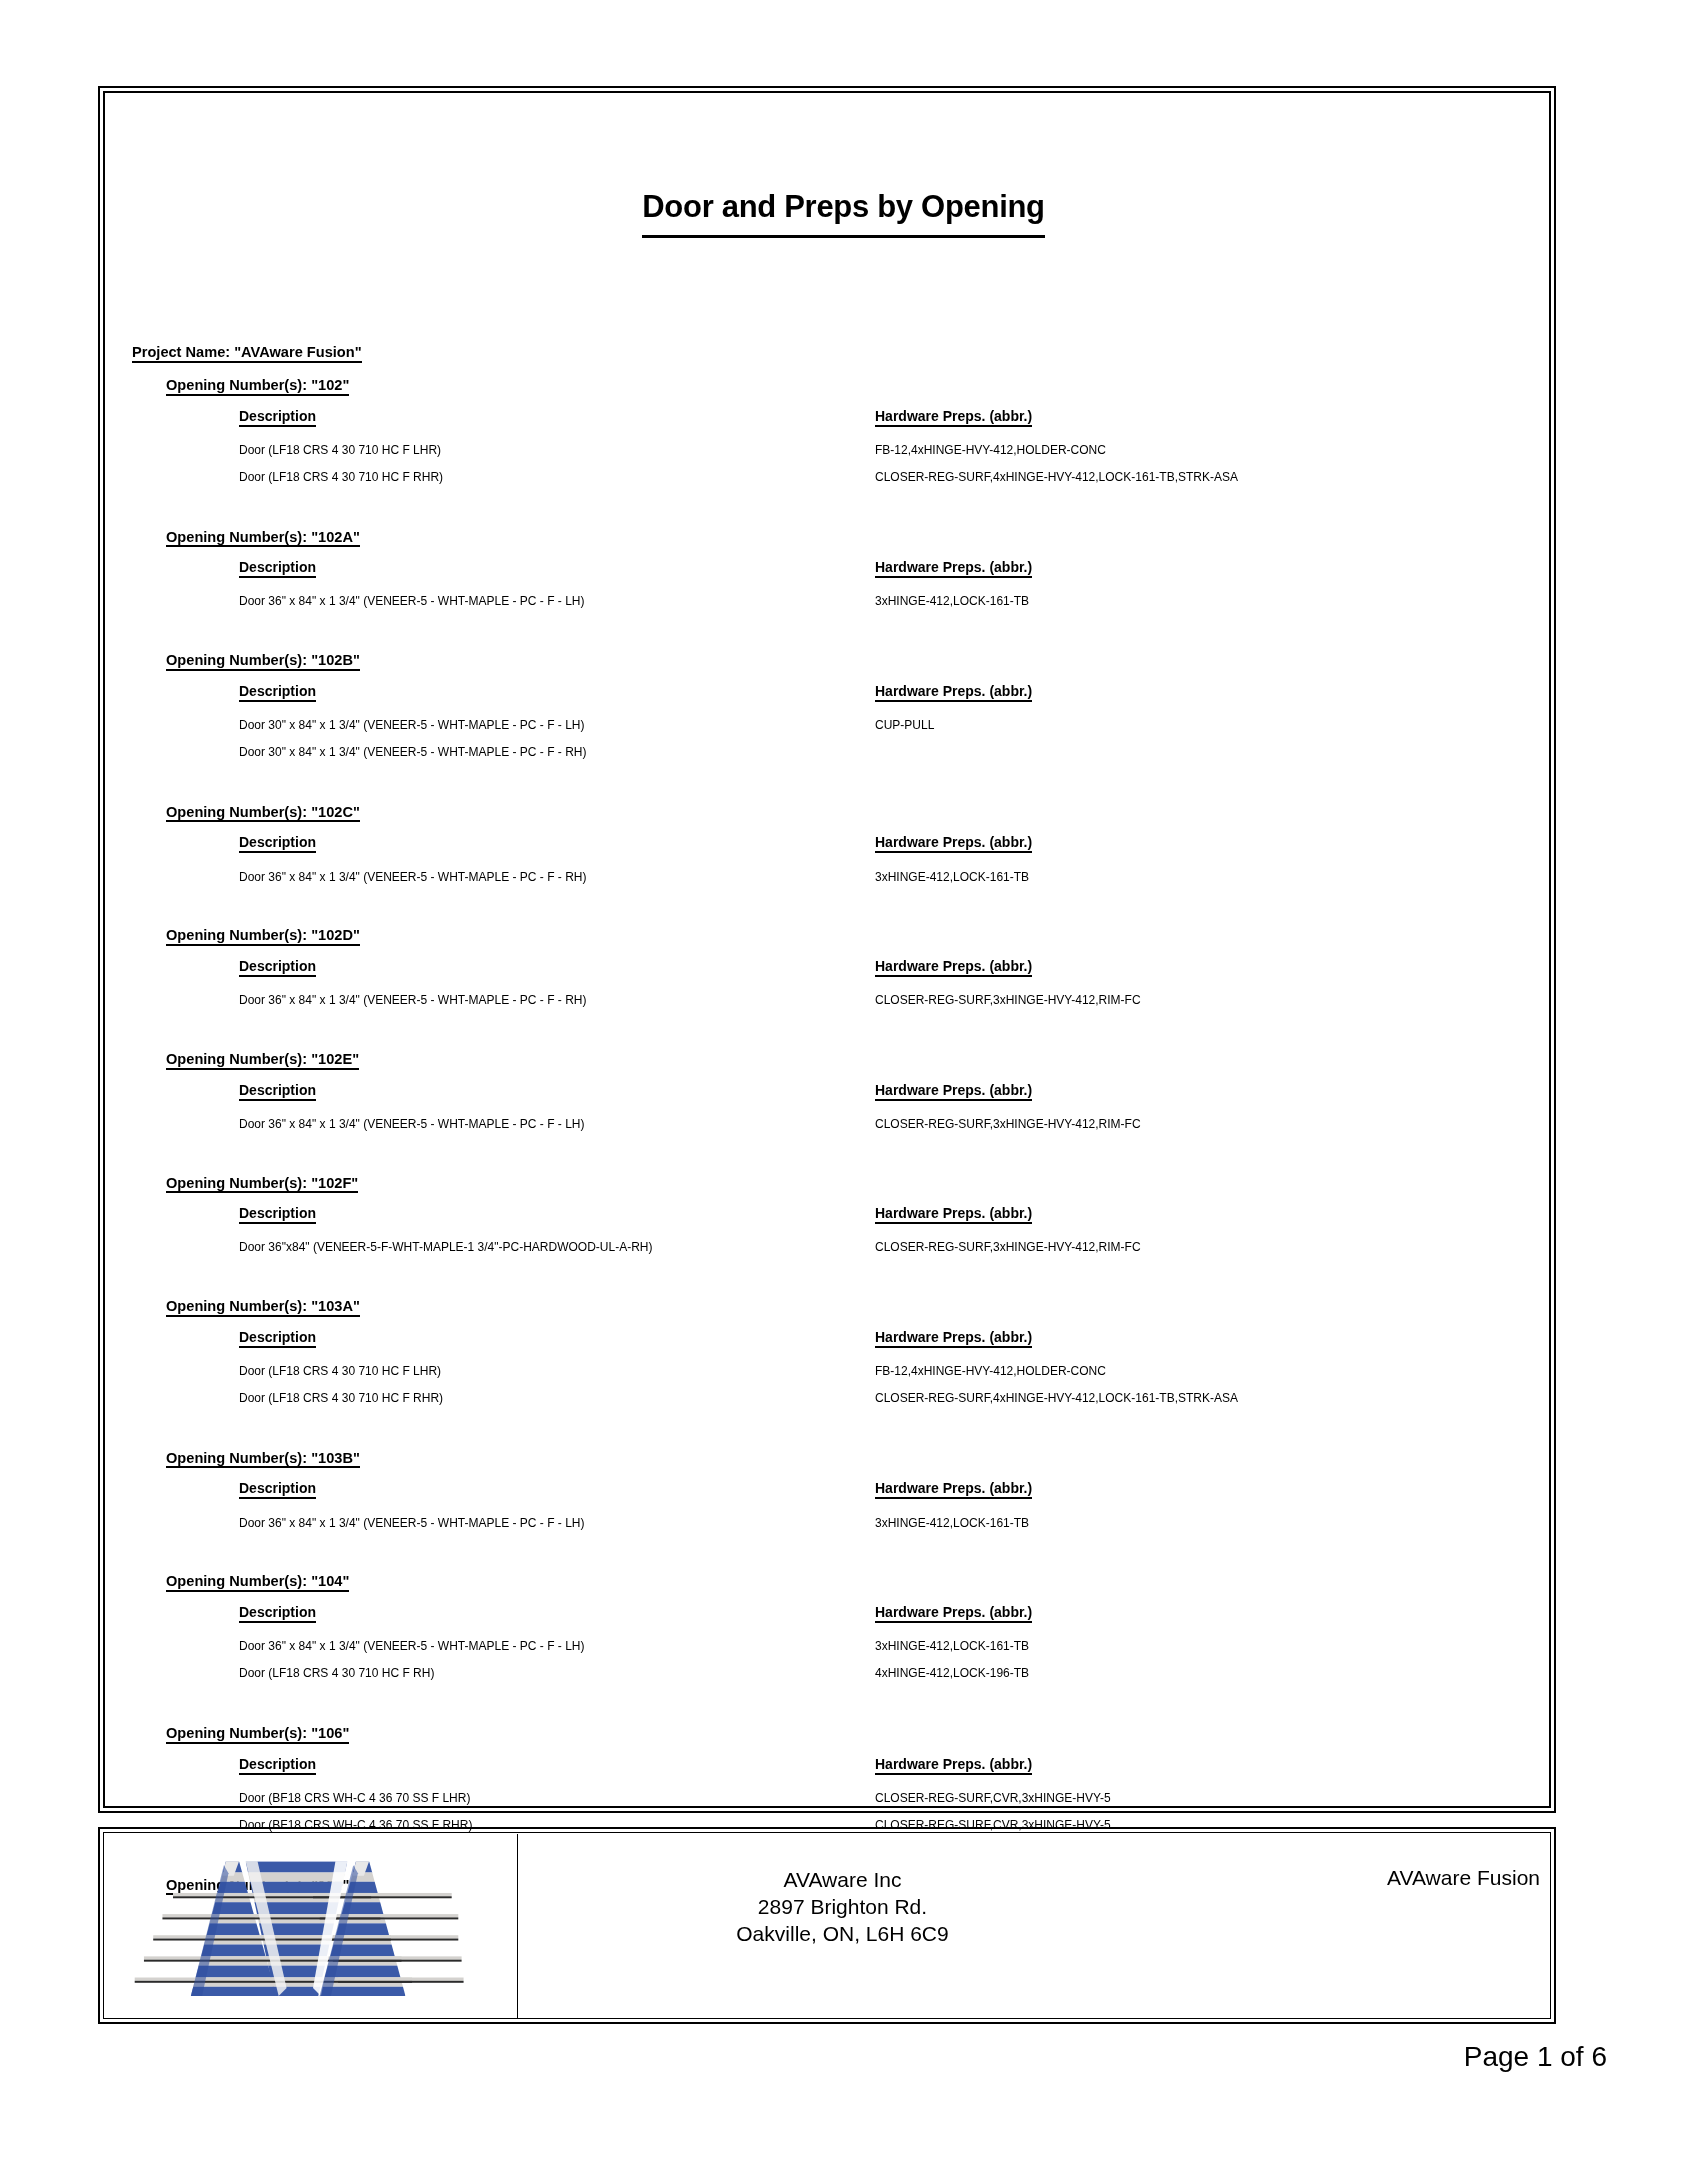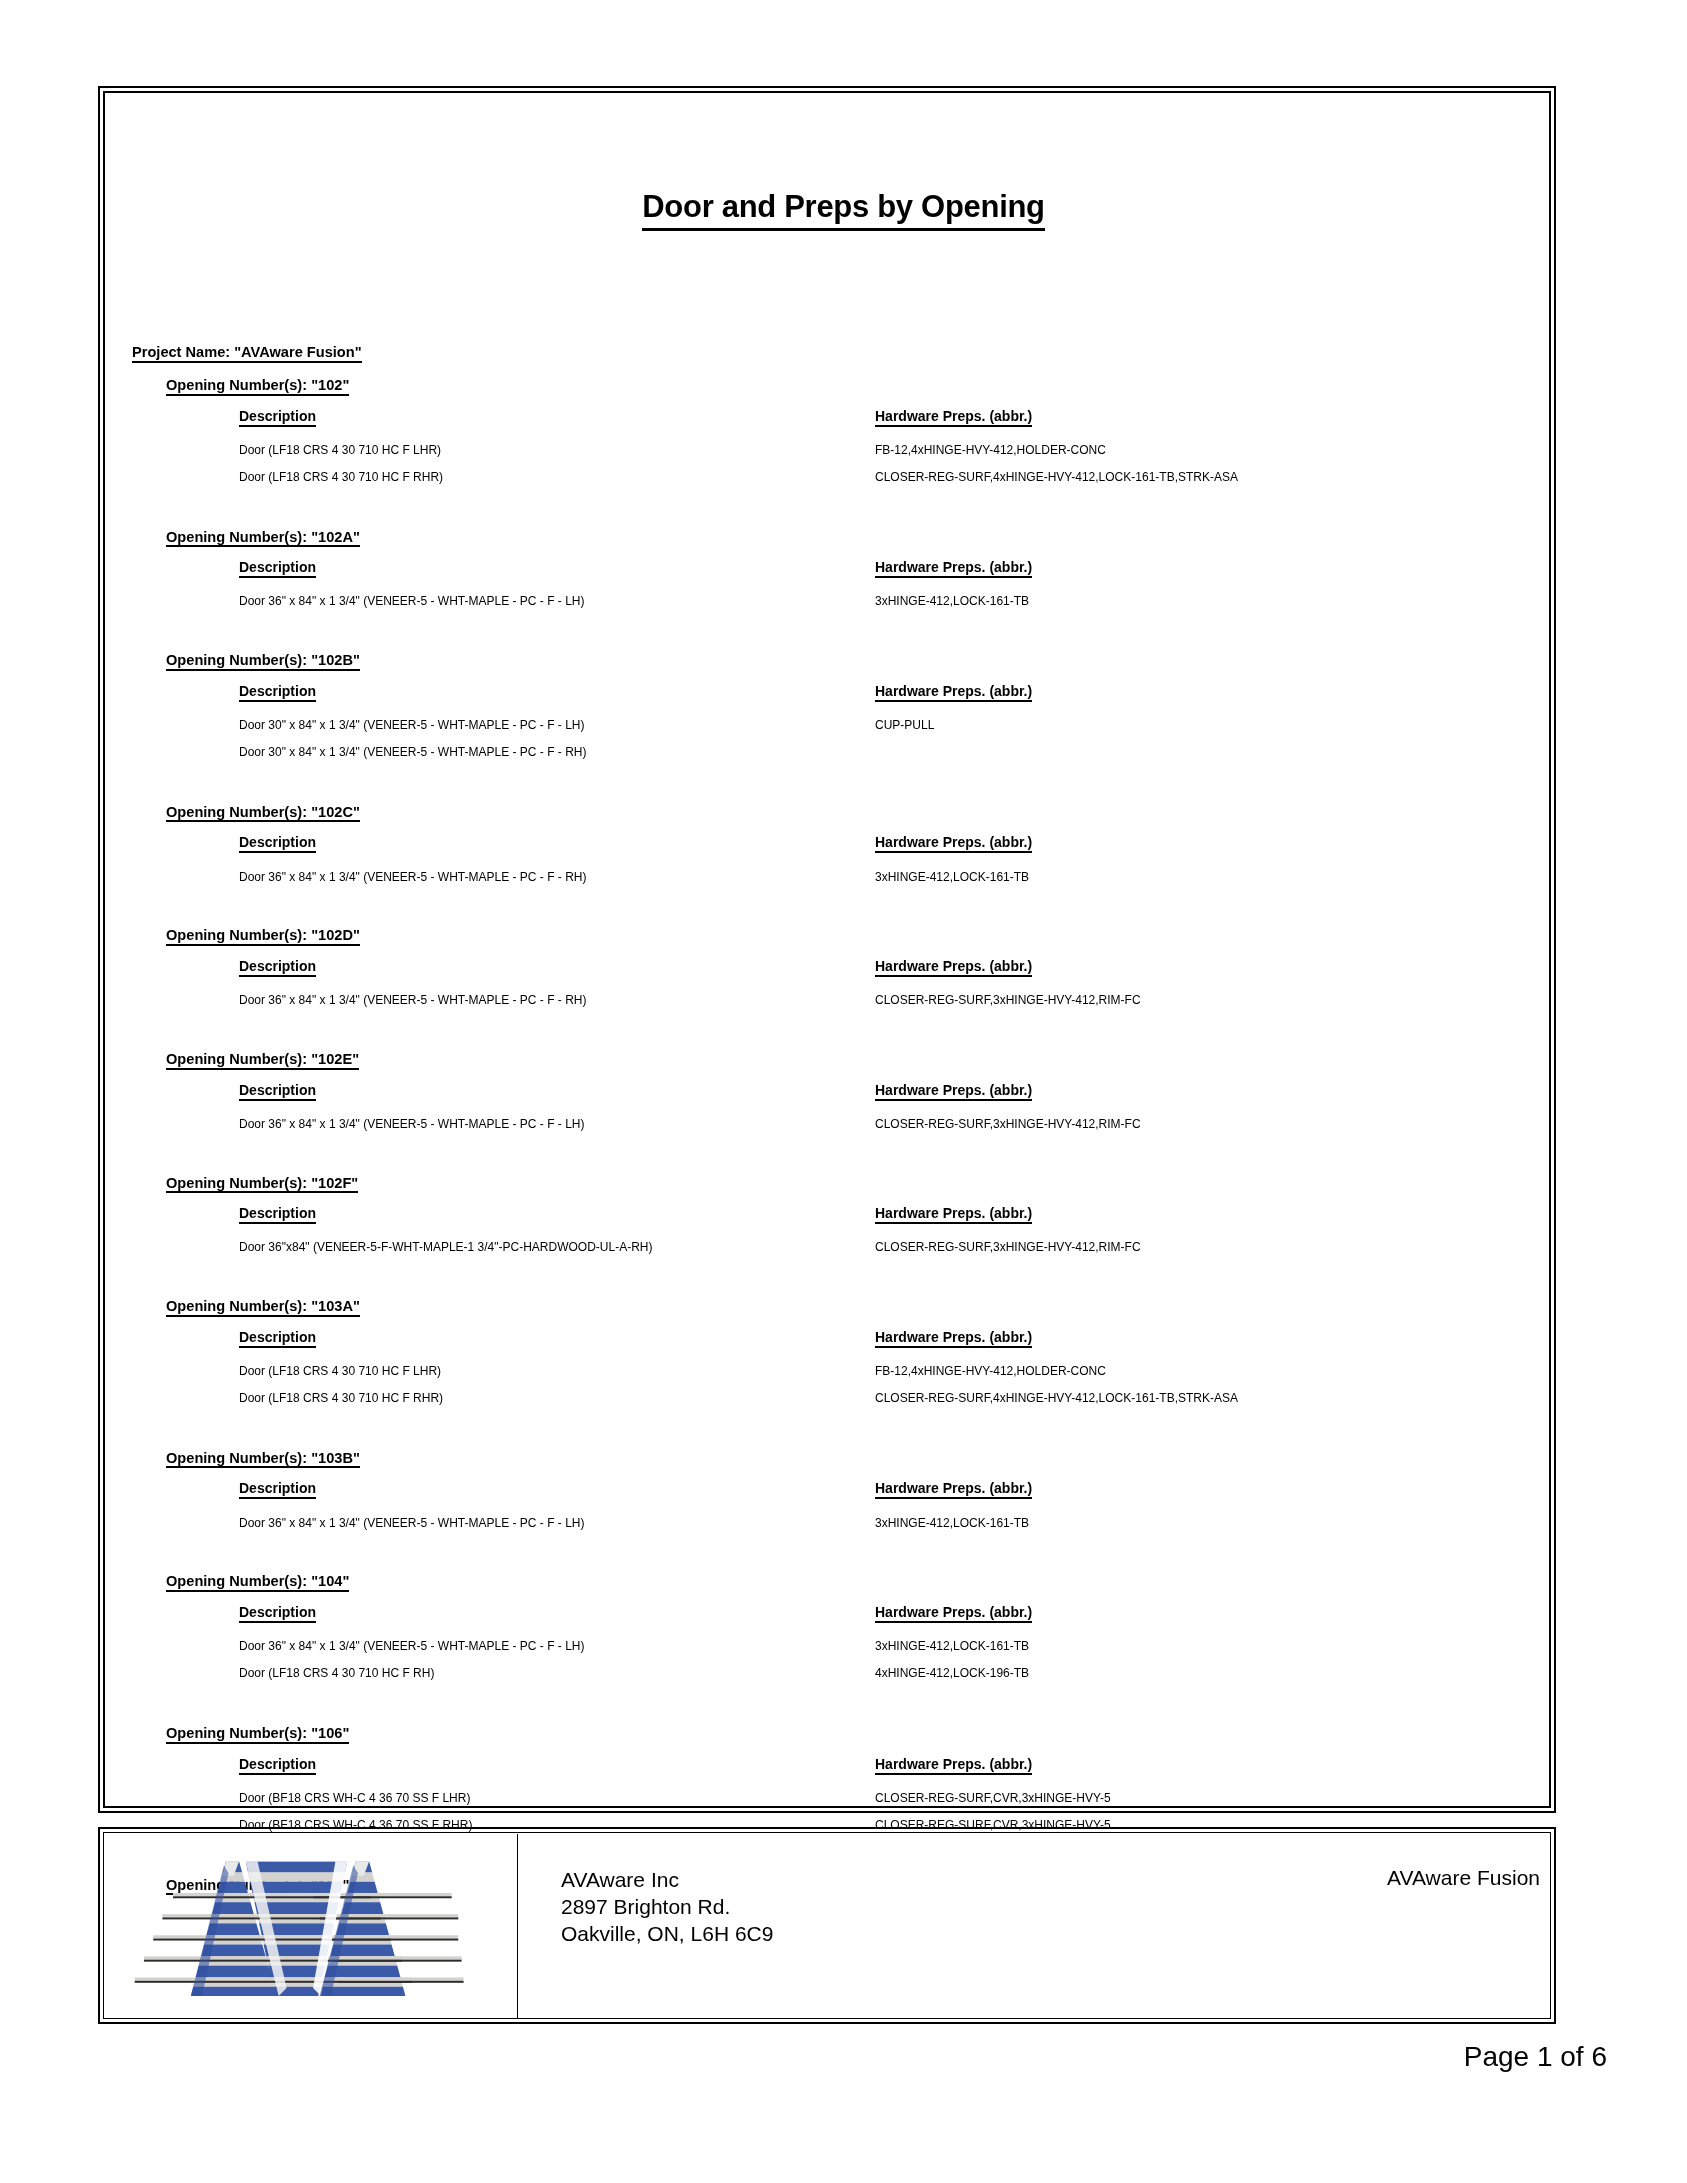--- a/index.html
+++ b/index.html
@@ -71,21 +71,21 @@
     left: 0;
     top: 189px;
     width: 1687px;
     text-align: center;
     font-size: 31px;
     font-weight: bold;
     letter-spacing: -0.3px;
   }
   .doc-title span {
     border-bottom: 3.3px solid #000;
-    padding-bottom: 4px;
+    padding-bottom: 11px;
   }
 
   
   .content {
     position: absolute;
     left: 132px;
     top: 344px;
     width: 1389px;
   }
 
@@ -172,25 +172,26 @@
   }
   .logo {
     position: absolute;
     left: 23px;
     top: 22px;
     width: 337px;
     height: 140px;
   }
   .addr-cell {
     position: absolute;
-    left: 456px;
+    left: 440px;
     top: 32px;
     width: 595px;
     font-size: 21px;
     line-height: 27px;
+    text-align: center;
   }
   .project-right {
     position: absolute;
     left: 926px;
     top: 32px;
     width: 509px;
     text-align: right;
     font-size: 21px;
   }
 

